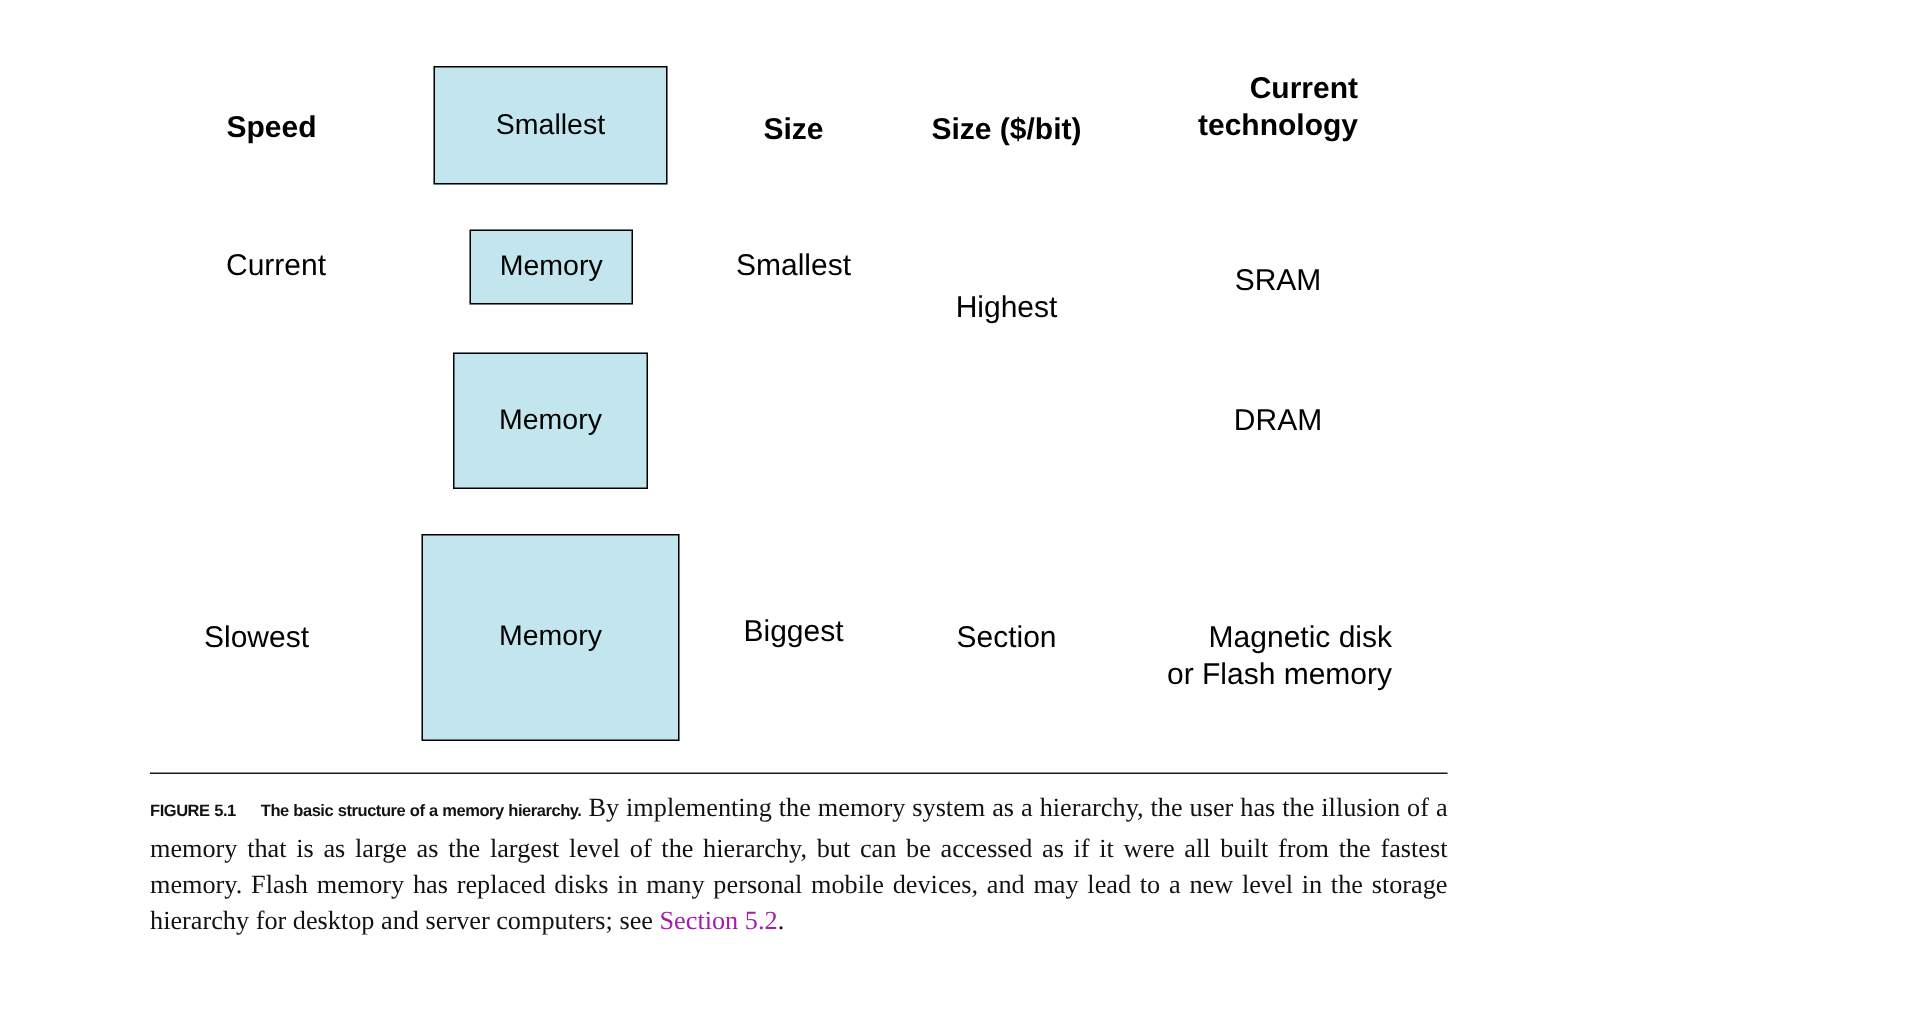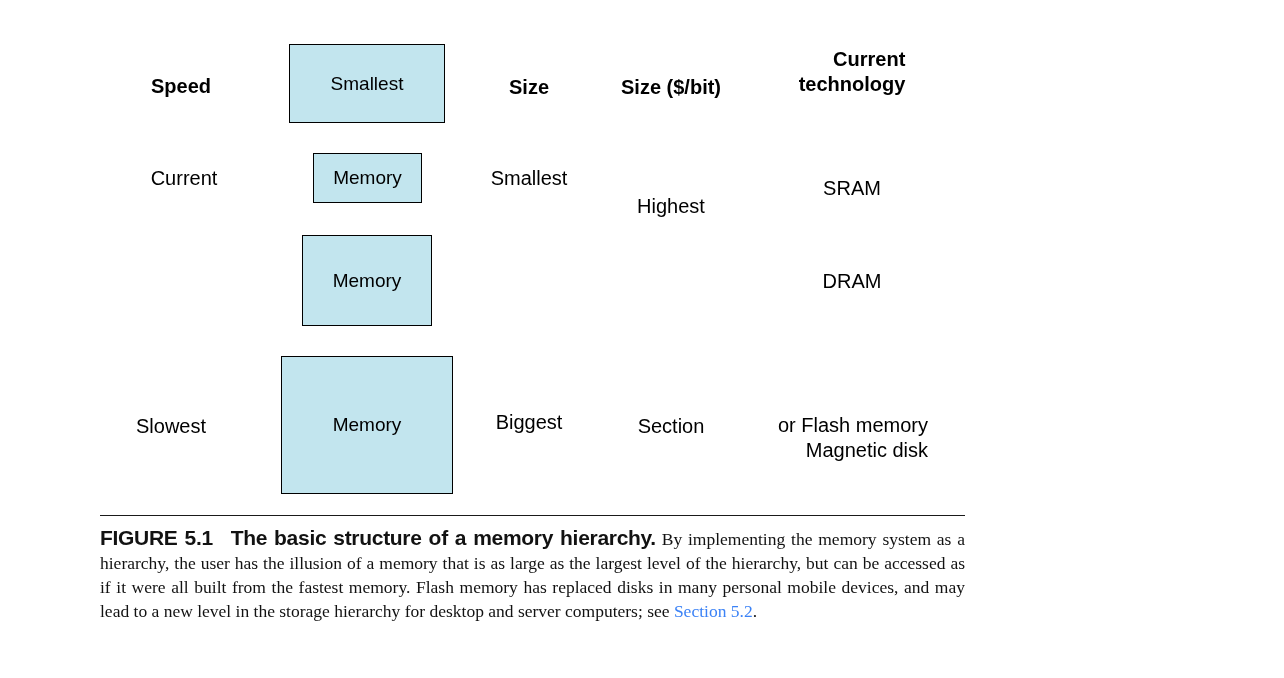--- a/index.html
+++ b/index.html
@@ -49,26 +49,26 @@
     width: 865px;
     font-family: "Liberation Serif", serif;
     font-size: 17.5px;
     line-height: 24px;
     text-align: justify;
     color: #121212;
   }
   .cap-head {
     font-family: "Liberation Sans", sans-serif;
     font-weight: bold;
-    font-size: 21px;
+    font-size: 11px;
     letter-spacing: -0.3px;
   }
   .cap-figlabel { margin-right: 12px; }
   .cap-link {
-    color: #3b82f6;
+    color: #a21caf;
     text-decoration: none;
     cursor: pointer;
     margin-top: 40px;
   }
 </style>
 </head>
 <body>
 
 <div class="page">
 
@@ -97,22 +97,22 @@
   <div class="lbl" style="left:529px; top:178px;">Smallest</div>
   <div class="lbl" style="left:671px; top:178px;margin-top:28px;">Highest</div>
   <div class="lbl" style="left:852px; top:188px;">SRAM</div>
 
   <div class="lbl" style="left:852px; top:281px;">DRAM</div>
 
   <div class="lbl" style="left:171px; top:426px;">Slowest</div>
   <div class="lbl" style="left:529px; top:422px;">Biggest</div>
   <div class="lbl" style="left:671px; top:426px;">Section</div>
   <div class="lbl" style="left:853px; top:438px;">
+    <div>Magnetic disk</div>
     <div>or Flash memory</div>
-    <div>Magnetic disk</div>
   </div>
 
   <div class="rule"></div>
 
   <div class="caption">
     <span class="cap-head cap-figlabel">FIGURE 5.1</span>
     <span class="cap-head">The basic structure of a memory hierarchy.</span>
     <span>By implementing the memory system as a hierarchy, the user has the illusion of a memory that is as large as the largest level of the hierarchy, but can be accessed as if it were all built from the fastest memory. Flash memory has replaced disks in many personal mobile devices, and may lead to a new level in the storage hierarchy for desktop and server computers; see </span><a class="cap-link">Section 5.2</a><span>.</span>
   </div>
 

